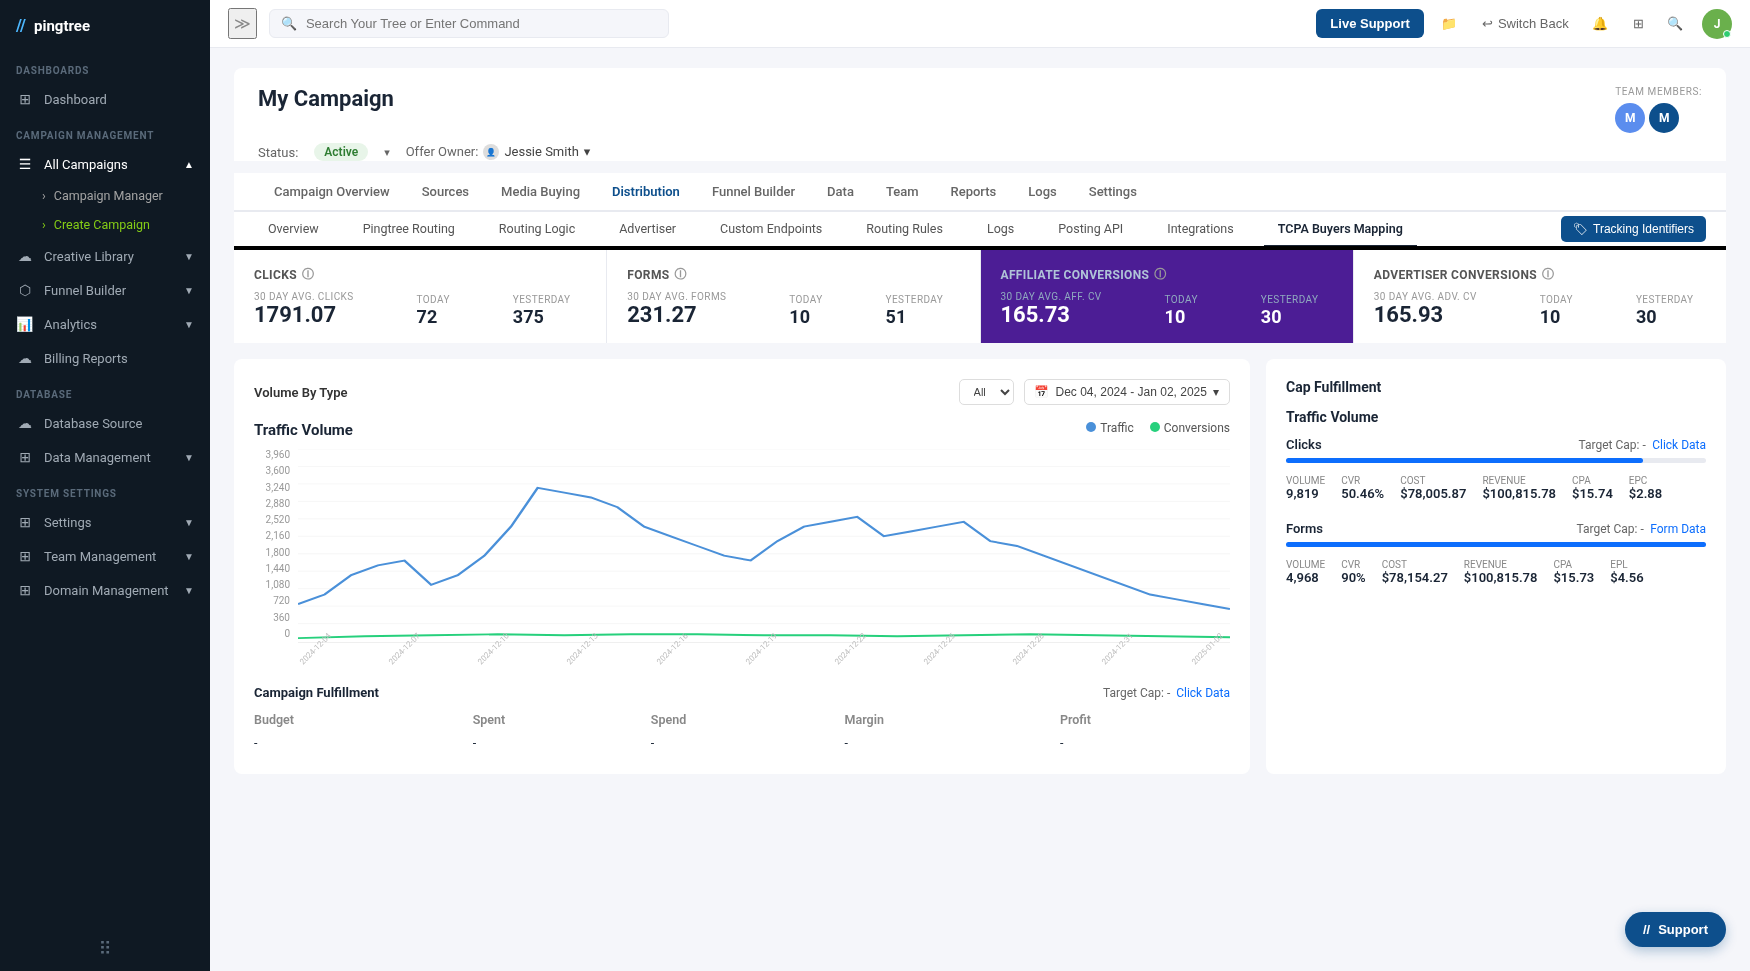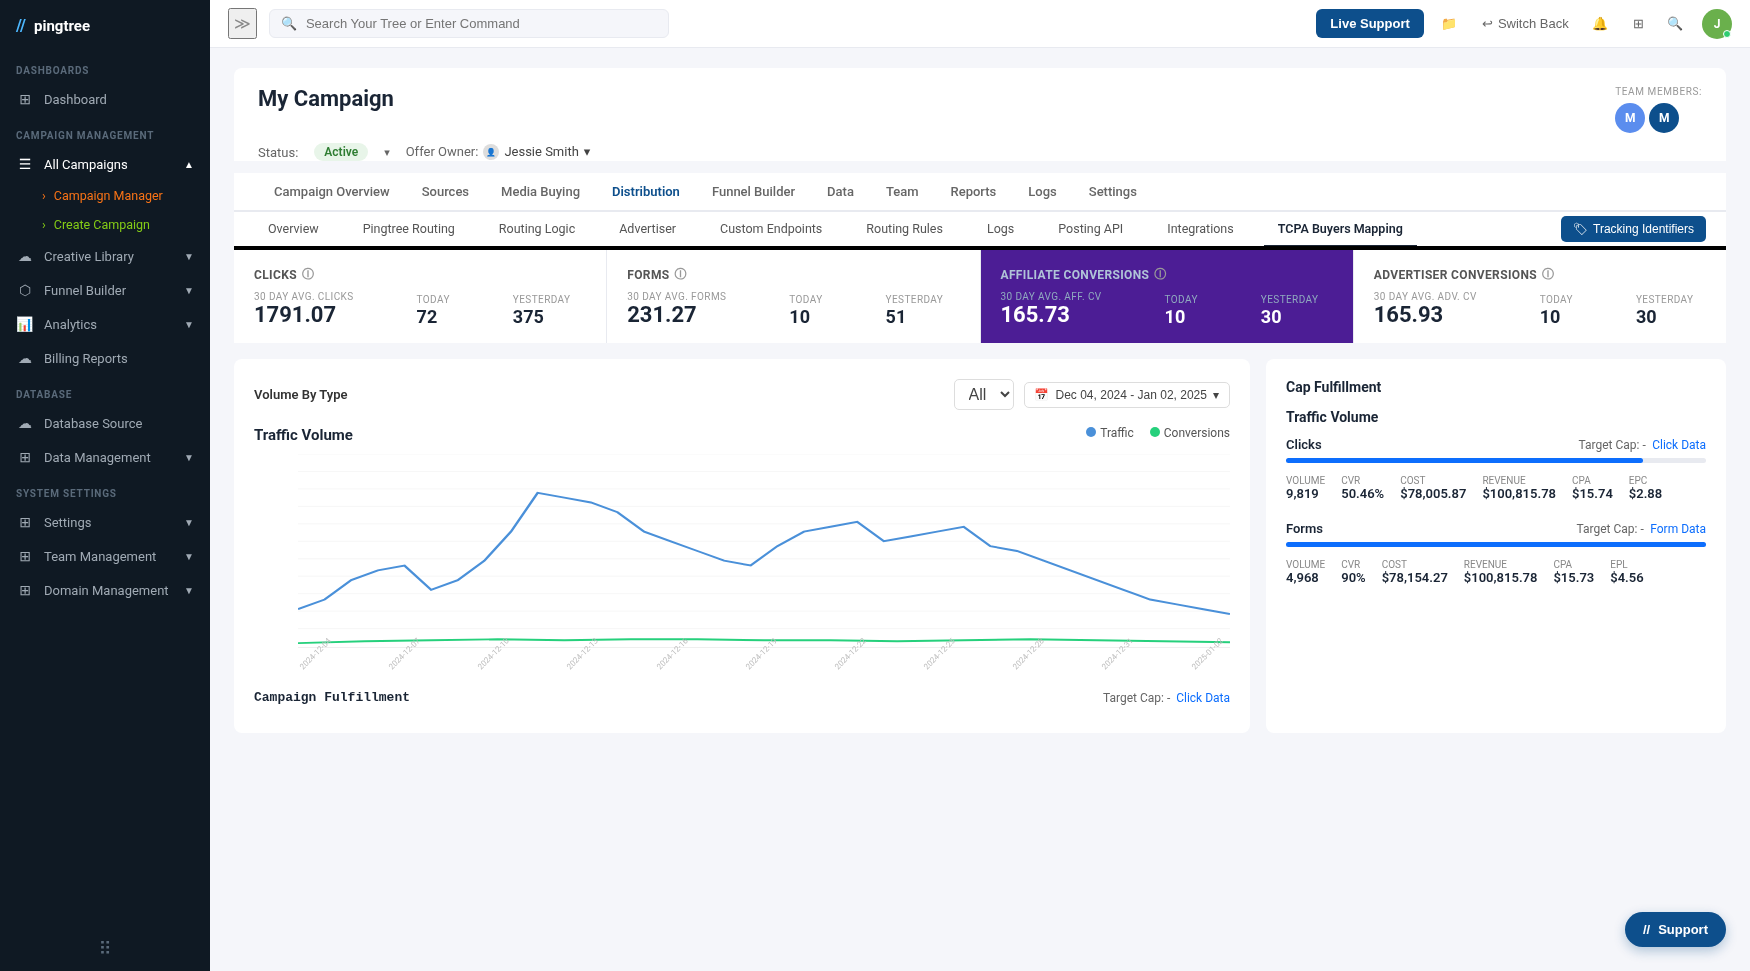--- a/index.html
+++ b/index.html
@@ -49,21 +49,21 @@
     .sidebar-item .icon { font-size: 14px; width: 18px; text-align: center; }
     .sidebar-item .chevron { margin-left: auto; font-size: 10px; }
     .sidebar-sub-item {
       display: flex;
       align-items: center;
       padding: 7px 16px 7px 42px;
       cursor: pointer;
       color: #84cc16;
       font-size: 12.5px;
     }
-    .sidebar-sub-item.active { color: #f97316; }
+    .sidebar-sub-item.active { color: #a3a3a3; }
     .sidebar-sub-item::before { content: '›'; margin-right: 8px; }
     .sidebar-bottom { margin-top: auto; padding: 12px 16px; display: flex; align-items: center; justify-content: center; }
     .sidebar-dots { color: #5a6a7a; font-size: 18px; }
 
     
     #main { flex: 1; display: flex; flex-direction: column; overflow: hidden; }
 
     
     #topbar {
       background: #fff;
@@ -328,21 +328,21 @@
       align-items: center;
       justify-content: space-between;
       margin-bottom: 16px;
     }
     .chart-title { font-size: 13px; font-weight: 600; color: #333; }
     .chart-controls { display: flex; gap: 10px; align-items: center; }
     .chart-select {
       border: 1px solid #ddd;
       border-radius: 5px;
       padding: 5px 10px;
-      font-size: 16px;
+      font-size: 11px;
       color: #444;
       background: #fff;
       cursor: pointer;
     }
     .date-picker-btn {
       border: 1px solid #ddd;
       border-radius: 5px;
       padding: 5px 10px;
       font-size: 12px;
       color: #444;
@@ -371,21 +371,21 @@
     .cap-bar-bg { height: 5px; background: #e8eaf0; border-radius: 3px; margin-bottom: 12px; }
     .cap-bar-fill { height: 5px; background: #0d6efd; border-radius: 3px; }
     .cap-stats-row { display: flex; gap: 16px; flex-wrap: wrap; margin-bottom: 4px; }
     .cap-stat { }
     .cap-stat-label { font-size: 10px; color: #888; text-transform: uppercase; }
     .cap-stat-val { font-size: 13px; font-weight: 600; color: #1a2535; }
 
     
     .fulfillment-section { margin-top: 16px; }
     .fulfillment-header { display: flex; align-items: center; justify-content: space-between; margin-bottom: 8px; }
-    .fulfillment-title { font-size: 13px; font-weight: 700; color: #1a2535; font-family: Liberation Mono, monospace; }
+    .fulfillment-title { font-size: 13px; font-weight: 700; color: #1a2535; }
     .fulfillment-table { width: 100%; border-collapse: collapse; font-size: 12.5px; }
     .fulfillment-table th { color: #888; font-weight: 600; text-align: left; padding: 4px 0; }
     .fulfillment-table td { color: #1a2535; padding: 4px 0; }
 
     
     .support-fab {
       position: fixed;
       bottom: 24px;
       right: 24px;
       background: #0d4f8c;
@@ -697,20 +697,34 @@
 
         <div style="display:flex; justify-content:space-between; align-items:center; margin-bottom:6px;">
           <span class="chart-subtitle">Traffic Volume</span>
           <div class="chart-legend">
             <span><span class="legend-dot" style="background:#4a90d9;"></span><span>Traffic</span></span>
             <span><span class="legend-dot" style="background:#26d07c;"></span><span>Conversions</span></span>
           </div>
         </div>
 
         <div class="chart-container">
+          <div class="y-axis-labels">
+            <span>3,960</span>
+              <span>3,600</span>
+              <span>3,240</span>
+              <span>2,880</span>
+              <span>2,520</span>
+              <span>2,160</span>
+              <span>1,800</span>
+              <span>1,440</span>
+              <span>1,080</span>
+              <span>720</span>
+              <span>360</span>
+              <span>0</span>
+          </div>
           <svg viewBox="0 0 700 200" preserveAspectRatio="none" style="position:absolute;left:44px;right:0;top:0;bottom:26px;width:calc(100% - 44px);height:calc(100% - 26px);">
 
             <line x1="0" y1="0" x2="700" y2="0" stroke="#f0f0f0" stroke-width="0.5"></line>
             <line x1="0" y1="18" x2="700" y2="18" stroke="#f0f0f0" stroke-width="0.5"></line>
             <line x1="0" y1="36" x2="700" y2="36" stroke="#f0f0f0" stroke-width="0.5"></line>
             <line x1="0" y1="54" x2="700" y2="54" stroke="#f0f0f0" stroke-width="0.5"></line>
             <line x1="0" y1="72" x2="700" y2="72" stroke="#f0f0f0" stroke-width="0.5"></line>
             <line x1="0" y1="90" x2="700" y2="90" stroke="#f0f0f0" stroke-width="0.5"></line>
             <line x1="0" y1="108" x2="700" y2="108" stroke="#f0f0f0" stroke-width="0.5"></line>
             <line x1="0" y1="126" x2="700" y2="126" stroke="#f0f0f0" stroke-width="0.5"></line>
@@ -793,20 +807,40 @@
         </div>
 
         <div class="fulfillment-section">
           <div class="fulfillment-header">
             <span class="fulfillment-title">Campaign Fulfillment</span>
             <span style="font-size:12px;color:#666;">
               <span>Target Cap: -</span>
               &nbsp;<span class="cap-link">Click Data</span>
             </span>
           </div>
+          <table class="fulfillment-table">
+            <thead>
+              <tr>
+                <th>Budget</th>
+                <th>Spent</th>
+                <th>Spend</th>
+                <th>Margin</th>
+                <th>Profit</th>
+              </tr>
+            </thead>
+            <tbody>
+              <tr>
+                <td>-</td>
+                <td>-</td>
+                <td>-</td>
+                <td>-</td>
+                <td>-</td>
+              </tr>
+            </tbody>
+          </table>
         </div>
       </div>
 
       <div class="right-panel">
         <div class="cap-title">Cap Fulfillment</div>
         <div class="traffic-vol-title">Traffic Volume</div>
 
         <div class="cap-section">
           <div class="cap-row">
             <span class="cap-label">Clicks</span>

